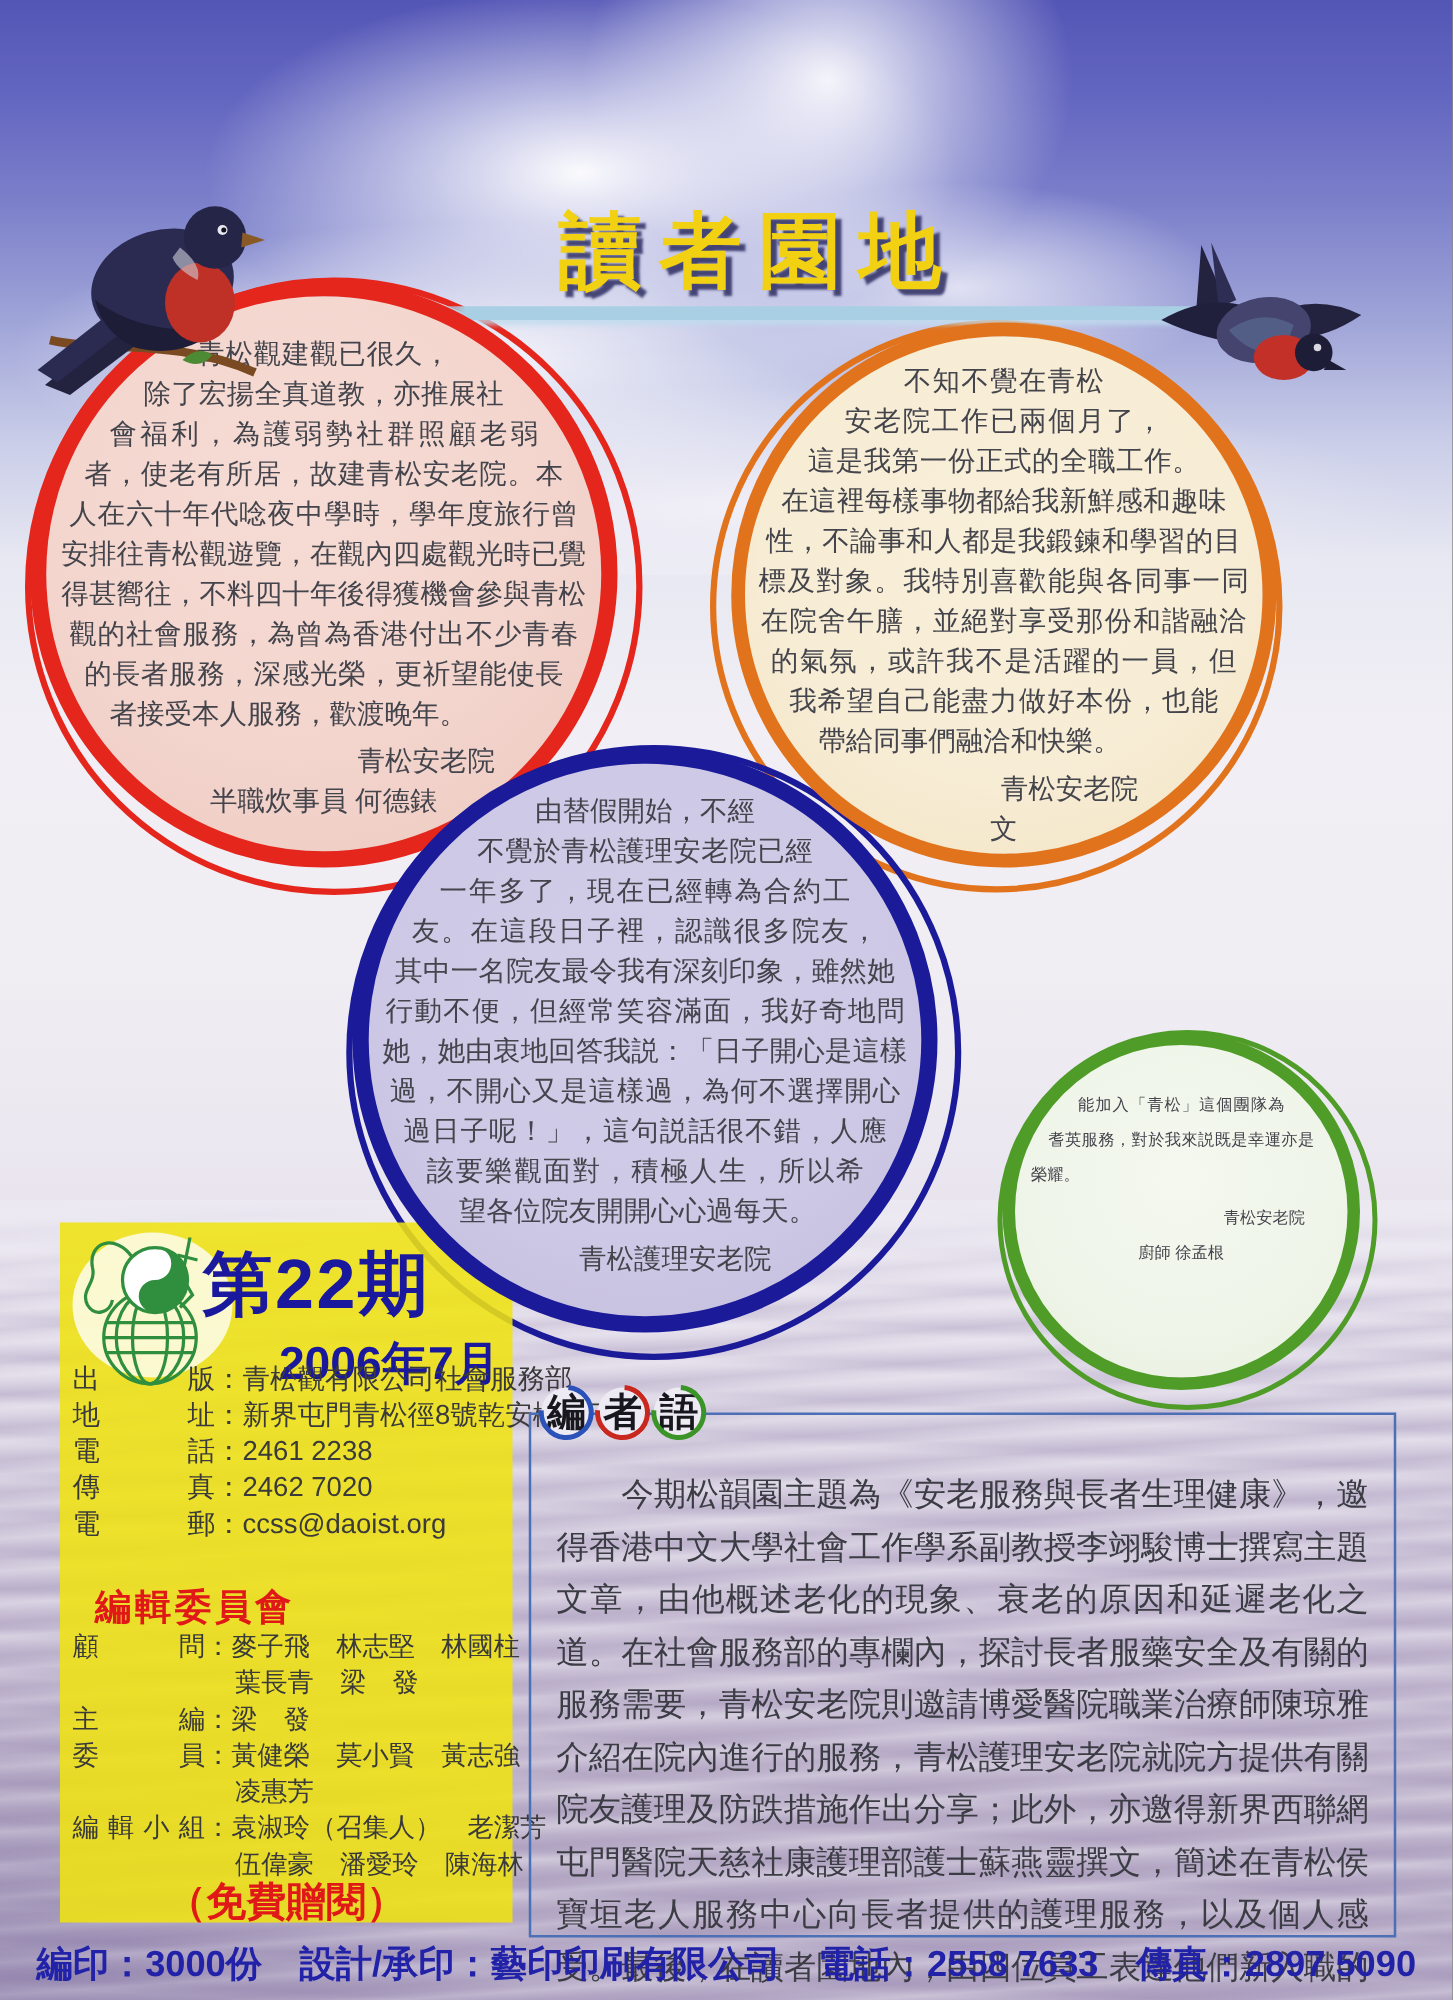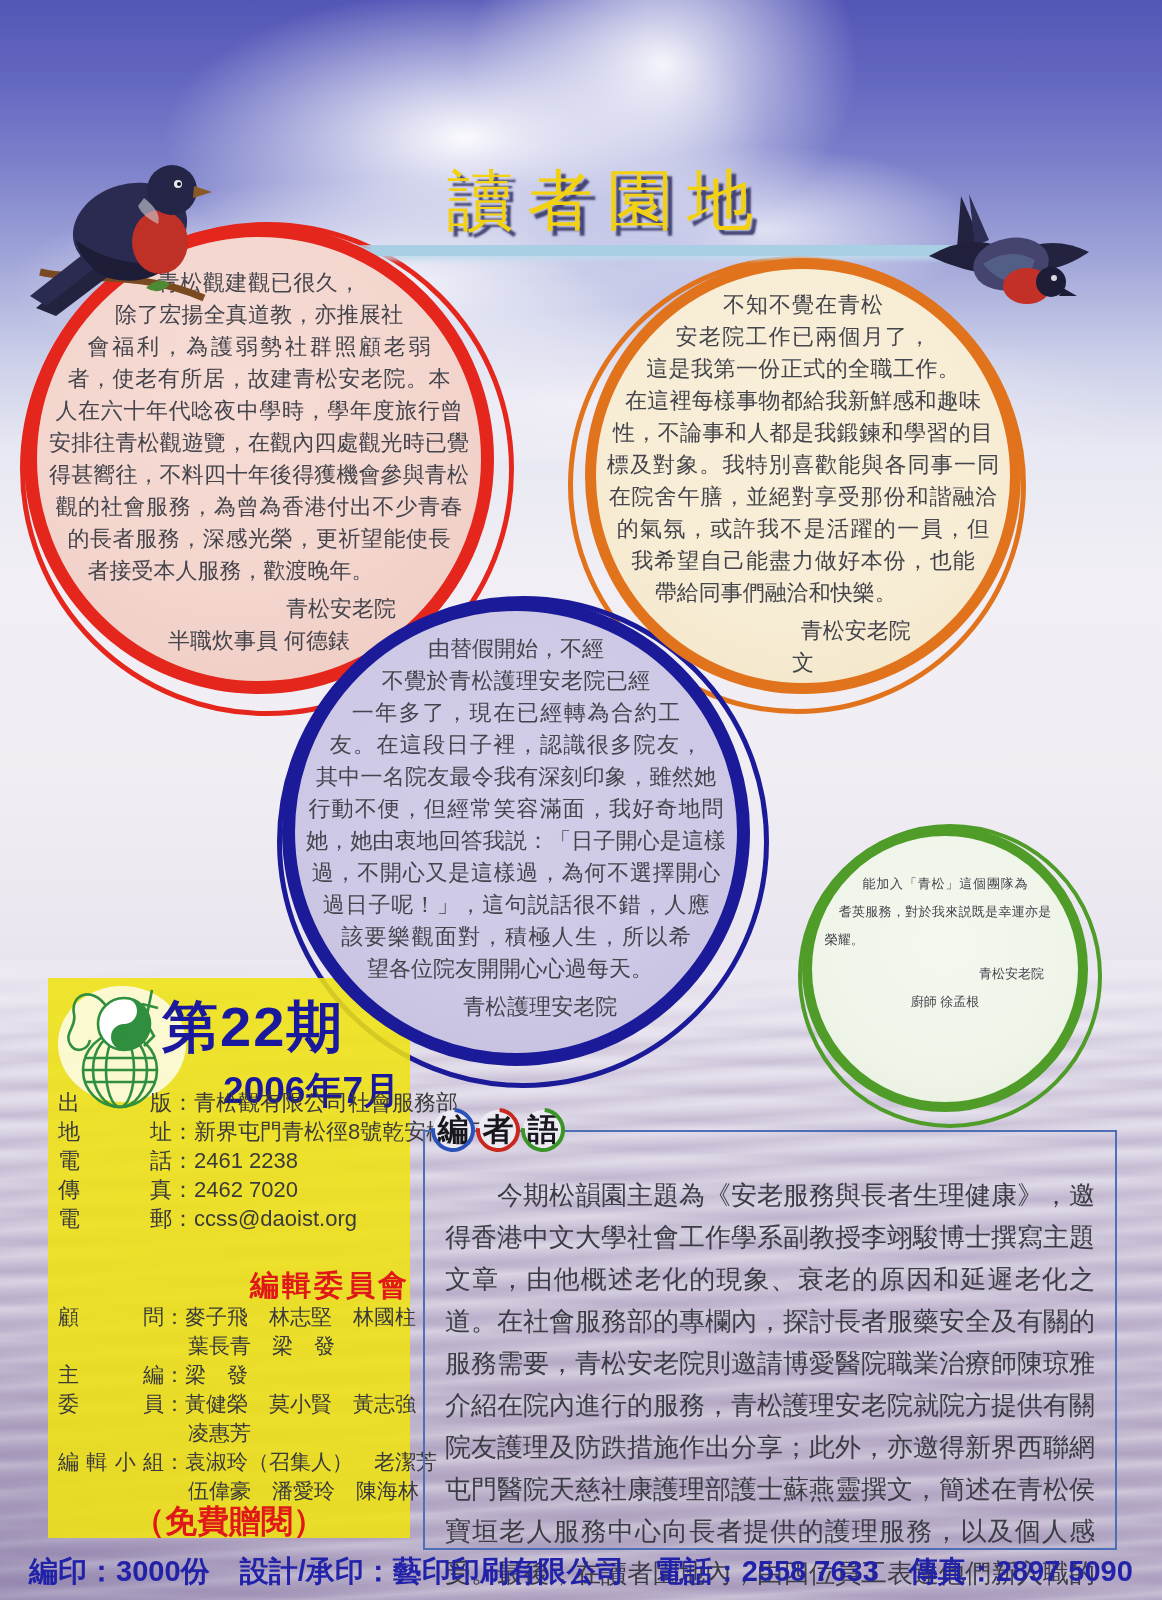--- a/index.html
+++ b/index.html
@@ -30,21 +30,21 @@
       repeating-linear-gradient(-4deg,
         rgba(255,255,255,0) 0px, rgba(255,255,255,.22) 7px, rgba(255,255,255,0) 12px,
         rgba(140,122,165,.16) 18px, rgba(140,122,165,0) 26px),
       repeating-linear-gradient(3deg,
         rgba(255,255,255,0) 0px, rgba(255,255,255,.12) 11px,
         rgba(128,110,160,.10) 19px, rgba(128,110,160,0) 31px);
   }
   
   .main-title{
     position:absolute; left:392px; top:156px; width:430px; z-index:2;
-    font-size:66px; font-weight:normal; letter-spacing:14px; text-align:center;
+    font-size:66px; font-weight:bold; letter-spacing:14px; text-align:center;
     color:#f2d113; text-shadow:5px 5px 2px rgba(44,44,96,.85);
   }
   .title-band{
     position:absolute; left:338px; top:245px; width:680px; height:11px; z-index:1;
     background:linear-gradient(90deg, rgba(169,207,228,0) 0%, #a9cfe4 5%, #a9cfe4 95%, rgba(169,207,228,0) 100%);
     box-shadow:0 6px 4px -2px rgba(190,220,238,.8);
   }
   
   .bird{ position:absolute; z-index:4; }
   .bird-left{ left:26px; top:120px; width:198px; height:202px; }
@@ -95,21 +95,21 @@
   .logo{ position:absolute; left:6px; top:4px; width:142px; height:130px; }
   .issue-no{ position:absolute; left:100px; top:12px; width:260px;
     font-size:56px; font-weight:900; color:#1a189c; letter-spacing:2px;margin-left:14px; }
   .issue-date{ position:absolute; left:110px; top:68px; width:242px; text-align:right;
     font-size:37px; font-weight:900; color:#1a189c;margin-top:20px; }
   .irow{ position:absolute; left:10px; width:348px; height:28px; font-size:22px; color:#3a3a3a; white-space:nowrap; }
   .ilbl{ display:inline-block; width:114px; text-align:justify; text-align-last:justify; vertical-align:top; }
   .crow{ position:absolute; left:10px; width:350px; height:29px; font-size:21px; color:#3a3a3a; white-space:nowrap; }
   .clbl{ display:inline-block; width:106px; text-align:justify; text-align-last:justify; vertical-align:top; }
   .crow.cont{ padding-left:130px; }
-  .committee-title{ position:absolute; left:0; top:288px; width:100%; text-align:right;
+  .committee-title{ position:absolute; left:0; top:288px; width:100%; text-align:left;
     font-size:29px; font-weight:900; color:#e01818; letter-spacing:3px;padding-left:28px; }
   .free-note{ position:absolute; left:0; top:522px; width:100%; text-align:center;
     font-size:32px; font-weight:900; color:#e01818; }
   
   .editor-box{
     position:absolute; left:423px; top:1130px; width:694px; height:420px; z-index:2;
     border:2px solid #4d6fb5;
   }
   .editor-title{ position:absolute; left:8px; top:-22px; display:flex; gap:5px; }
   .ring{ position:relative; width:40px; height:40px; display:flex; align-items:center; justify-content:center;

